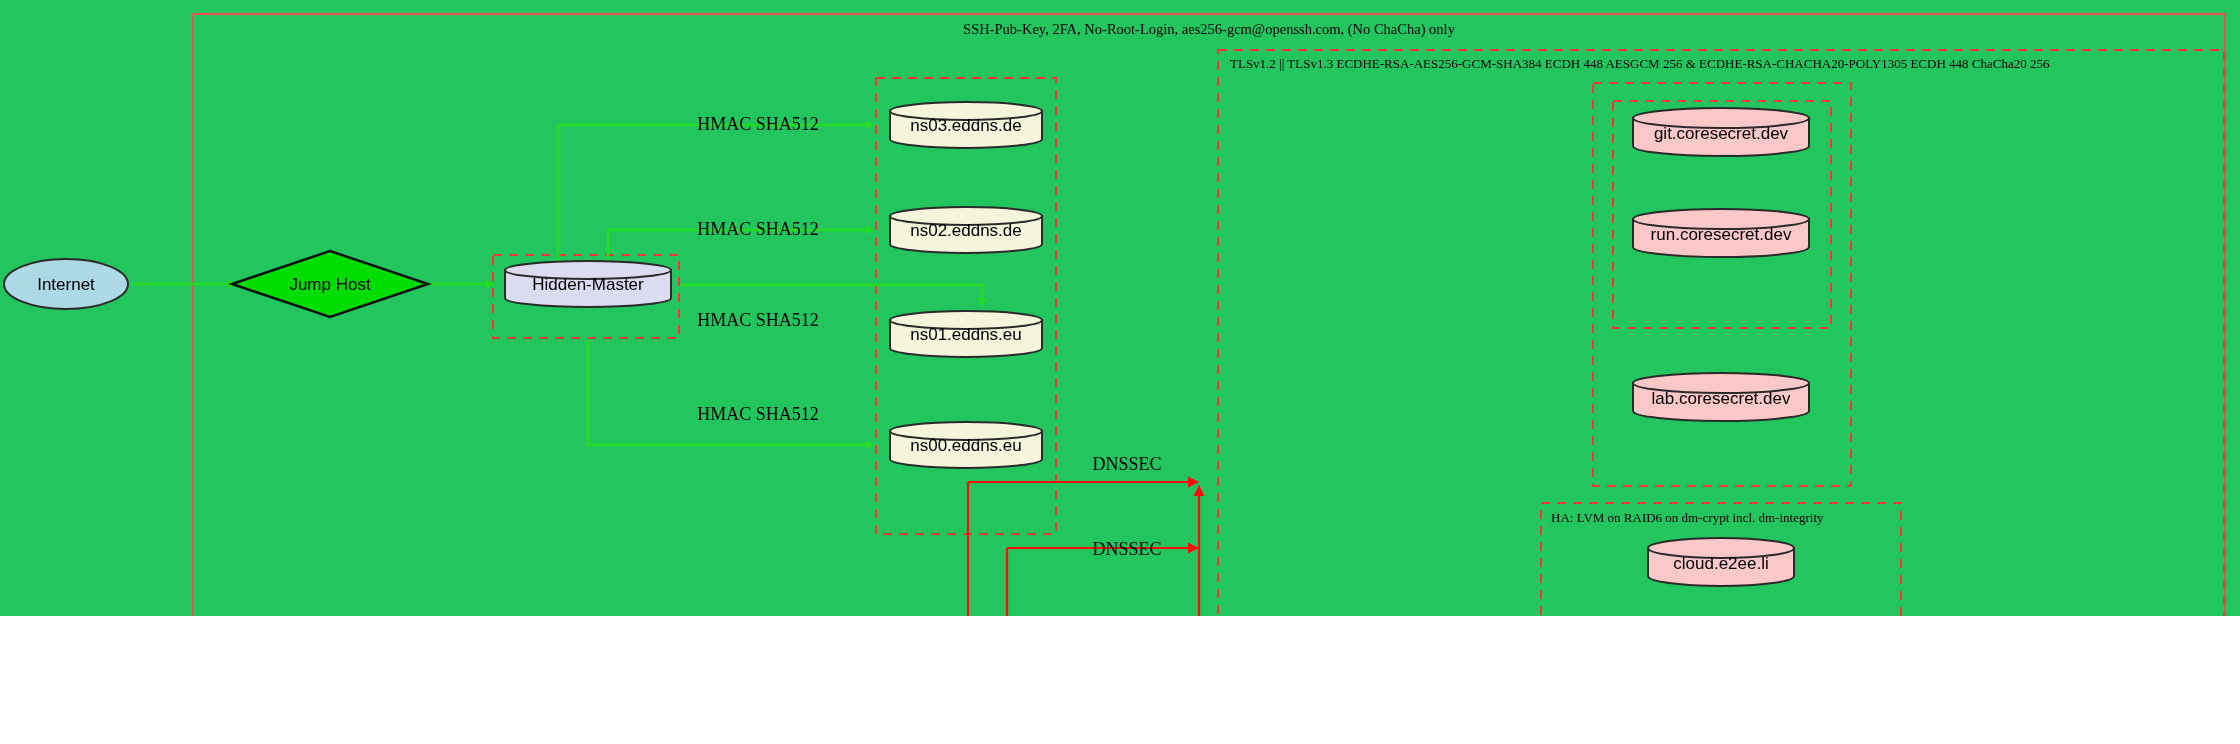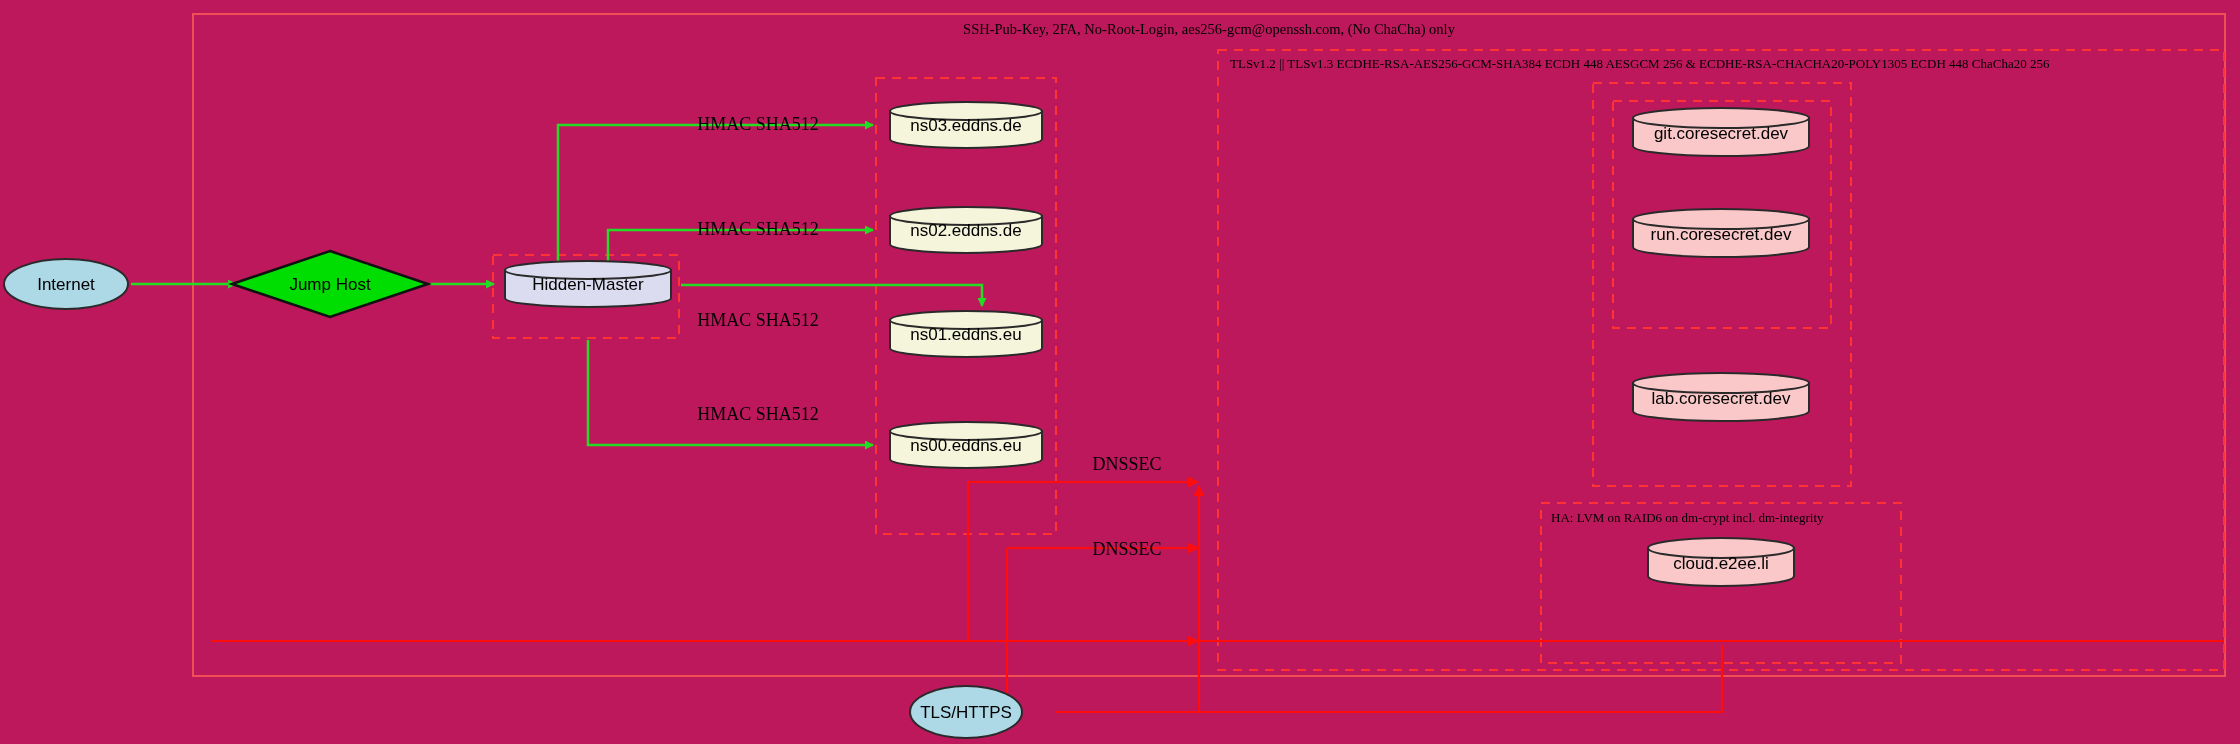--- a/index.html
+++ b/index.html
@@ -3,22 +3,22 @@
 <meta charset="utf-8">
 <style>
   html, body {
     margin: 0;
     padding: 0;
     background: #ffffff;
   }
   #canvas-wrap {
     position: relative;
     width: 2240px;
-    height: 744px;
-    background: #be185d;
+    height: 616px;
+    background: #22c55e;
     overflow: hidden;
     font-family: "Liberation Sans", sans-serif;
   }
   svg { display: block; }
   .serif-label {
     font-family: "Liberation Serif", serif;
     fill: #000000;
   }
   .node-text {
     font-family: "Liberation Sans", sans-serif;

